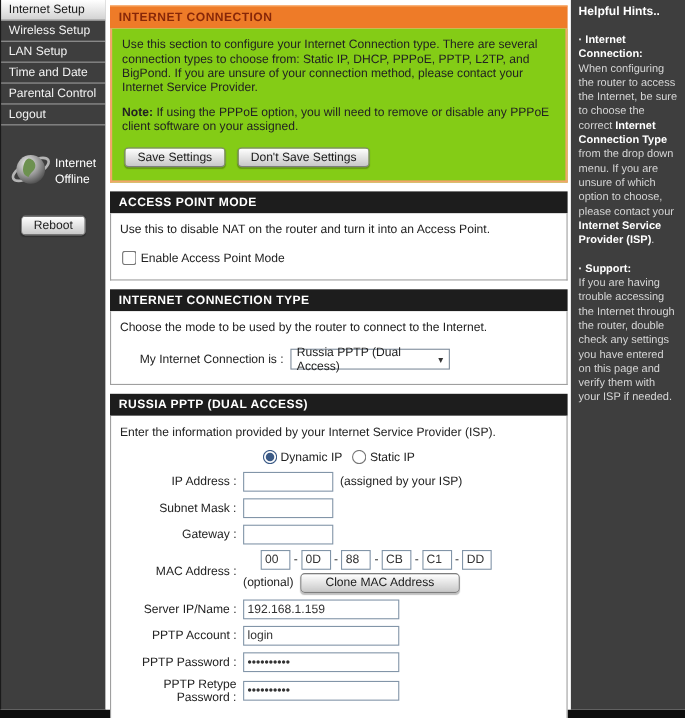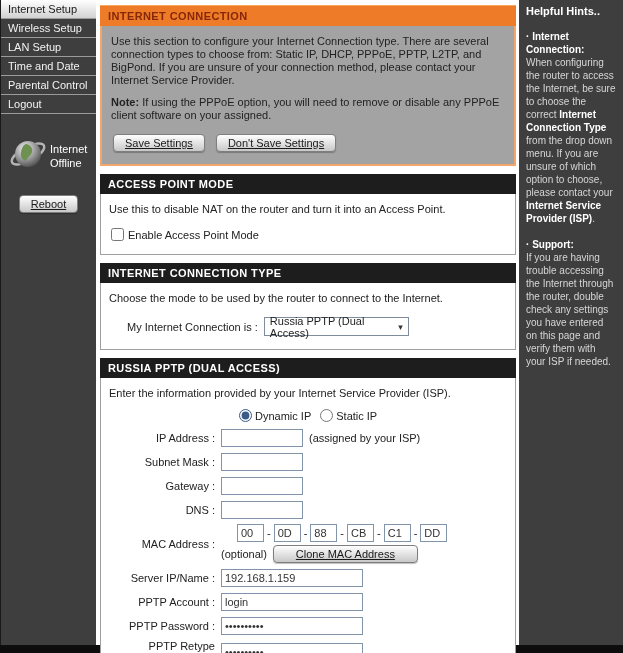--- a/index.html
+++ b/index.html
@@ -25,33 +25,32 @@
   .reboot-wrap { text-align: center; margin-top: 18px; }
 
   
   .btn {
     display: inline-block;
     background: linear-gradient(#ffffff, #c8c8c8);
     border: 1px solid #7e7e7e; border-radius: 4px;
     padding: 2px 11px; font-size: 11px; color: #1a1a1a;
     font-family: "Liberation Sans", sans-serif; cursor: pointer;
     box-shadow: 0 1px 1px rgba(0,0,0,.25);
-    text-decoration: underline;
   }
 
   
   .main-col { width: 423px; flex: 0 0 423px; background: #ffffff; padding: 5px 3px 0 4px; }
   .section { margin-bottom: 8px; }
   .sec-header {
     background: #1d1d1d; color: #ffffff; font-weight: bold;
     padding: 4px 8px; font-size: 11px; letter-spacing: .4px;
   }
   .sec-header.orange { background: #ee7b28; color: #872709; border-top: 1px solid #f8a560; }
   .sec-body { border: 1px solid #9f9f9f; border-top: none; background: #ffffff; padding: 9px 8px; }
-  .sec-body.orange { border: 2px solid #f2a66c; border-top: none; background: #a3a3a3; padding: 9px 9px; }
+  .sec-body.orange { border: 2px solid #f2a66c; border-top: none; background: #84cc16; padding: 9px 9px; }
   .para { line-height: 13px; margin-bottom: 9px; }
   .btn-row { display: flex; gap: 11px; margin: 12px 0 3px 2px; }
   .check-row { display: flex; align-items: center; gap: 4px; margin: 12px 0 4px 2px; }
   .ict-row { display: flex; align-items: center; margin: 12px 0 4px 18px; }
   .ict-label { margin-right: 6px; }
 
   
   .mockselect {
     display: inline-flex; align-items: center; justify-content: space-between;
     border: 1px solid #7f8c9b; background: #ffffff; height: 19px;
@@ -188,24 +187,20 @@
           <div class="form-row">
             <span class="flabel">Subnet Mask :</span>
             <input class="txt w80" value="" style="">
           </div>
 
           <div class="form-row">
             <span class="flabel">Gateway :</span>
             <input class="txt w80" value="" style="">
           </div>
 
-          <div class="form-row">
-            <span class="flabel">DNS :</span>
-            <input class="txt w80" value="" style="">
-          </div>
 
           <div class="form-row">
             <span class="flabel">MAC Address :</span>
             <div class="stack">
               <div class="mac-line">
                 <input class="txt w26" value="00" style="">
                 <span>-</span>
                 <input class="txt w26" value="0D" style="">
                 <span>-</span>
                 <input class="txt w26" value="88" style="">

